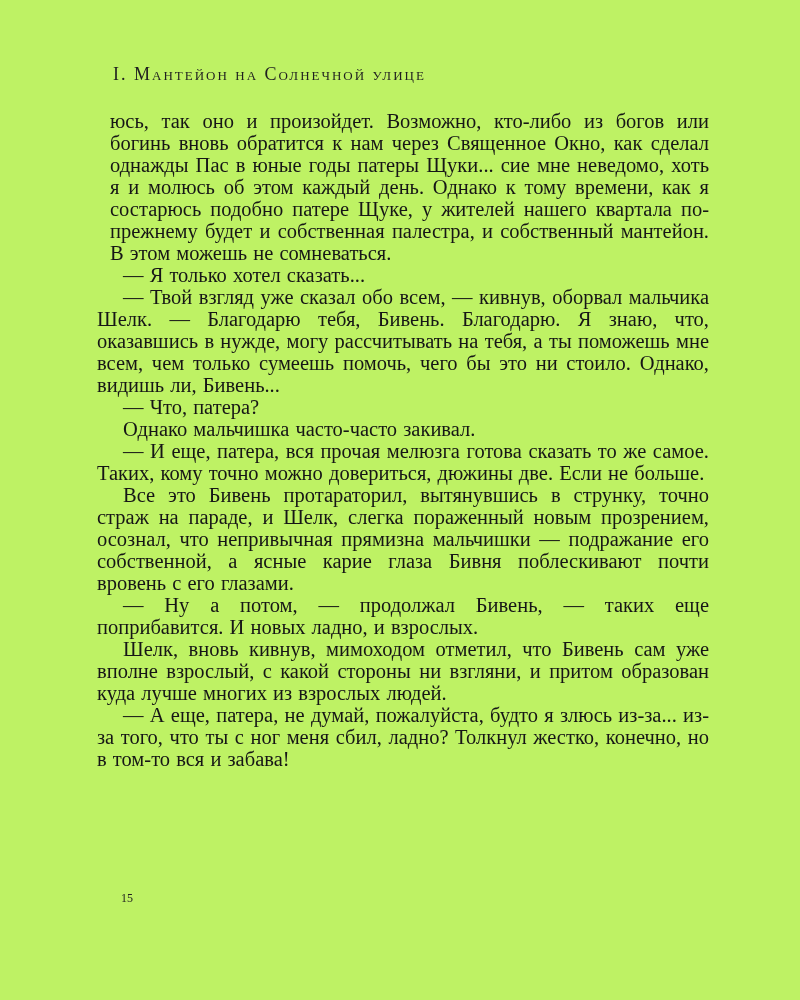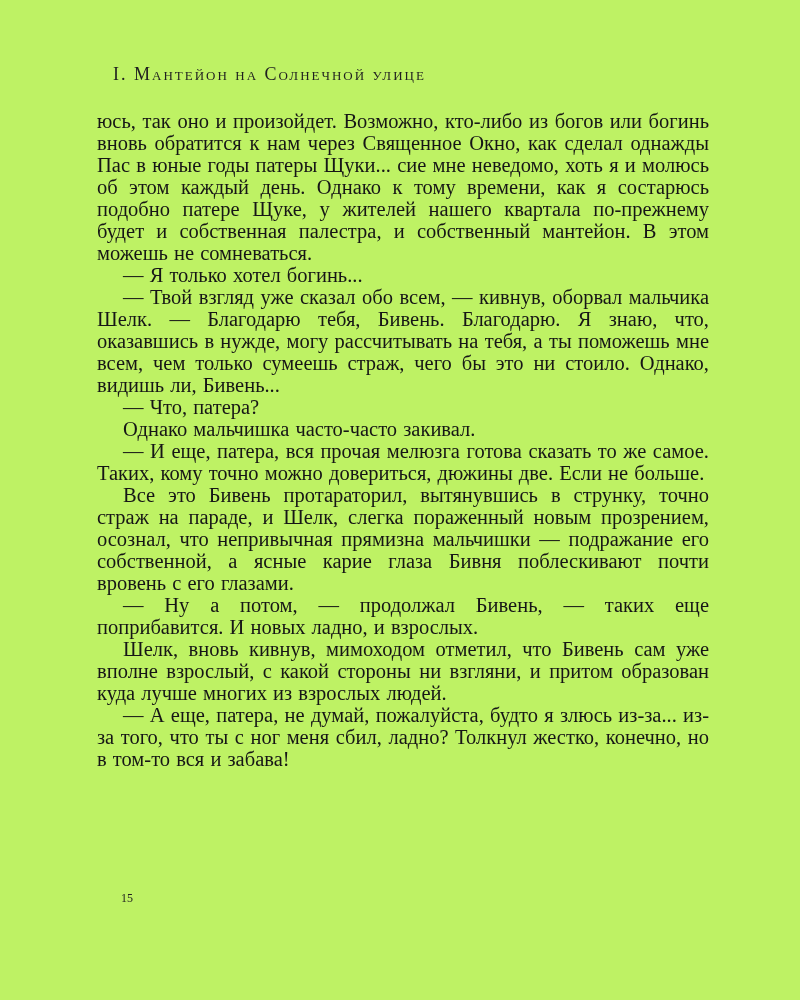--- a/index.html
+++ b/index.html
@@ -39,40 +39,41 @@
     color: #161616;
   }
   .text-block p {
     margin: 0;
     padding: 0;
     text-indent: 26px;
     word-spacing: 1px;
   }
   .text-block p.first {
     text-indent: 0;
+    margin-left: 13px;
   }
   .page-number {
     position: absolute;
     left: 121px;
     top: 891px;
     font-size: 12px;
     color: #1f1f1f;
   }
 </style>
 </head>
 <body>
 
 <div class="page">
 
   <div class="running-head">I. Мантейон на Солнечной улице</div>
 
   <div class="text-block">
     <p class="first">юсь, так оно и произойдет. Возможно, кто-либо из богов или богинь вновь обратится к нам через Священное Окно, как сделал однажды Пас в юные годы патеры Щуки... сие мне неведомо, хоть я и молюсь об этом каждый день. Однако к тому времени, как я состарюсь подобно патере Щуке, у жителей нашего квартала по-прежнему будет и собственная палестра, и собственный мантейон. В этом можешь не сомневаться.</p>
-    <p>— Я только хотел богинь...</p>
-    <p>— Твой взгляд уже сказал обо всем, — кивнув, оборвал мальчика Шелк. — Благодарю тебя, Бивень. Благодарю. Я знаю, что, оказавшись в нужде, могу рассчитывать на тебя, а ты поможешь мне всем, чем только сумеешь страж, чего бы это ни стоило. Однако, видишь ли, Бивень...</p>
+    <p>— Я только хотел сказать...</p>
+    <p>— Твой взгляд уже сказал обо всем, — кивнув, оборвал мальчика Шелк. — Благодарю тебя, Бивень. Благодарю. Я знаю, что, оказавшись в нужде, могу рассчитывать на тебя, а ты поможешь мне всем, чем только сумеешь помочь, чего бы это ни стоило. Однако, видишь ли, Бивень...</p>
     <p>— Что, патера?</p>
     <p>Однако мальчишка часто-часто закивал.</p>
     <p>— И еще, патера, вся прочая мелюзга готова сказать то же самое. Таких, кому точно можно довериться, дюжины две. Если не больше.</p>
     <p>Все это Бивень протараторил, вытянувшись в струнку, точно страж на параде, и Шелк, слегка пораженный новым прозрением, осознал, что непривычная прямизна мальчишки — подражание его собственной, а ясные карие глаза Бивня поблескивают почти вровень с его глазами.</p>
     <p>— Ну а потом, — продолжал Бивень, — таких еще поприбавится. И новых ладно, и взрослых.</p>
     <p>Шелк, вновь кивнув, мимоходом отметил, что Бивень сам уже вполне взрослый, с какой стороны ни взгляни, и притом образован куда лучше многих из взрослых людей.</p>
     <p>— А еще, патера, не думай, пожалуйста, будто я злюсь из-за... из-за того, что ты с ног меня сбил, ладно? Толкнул жестко, конечно, но в том-то вся и забава!</p>
   </div>
 
   <div class="page-number">15</div>

